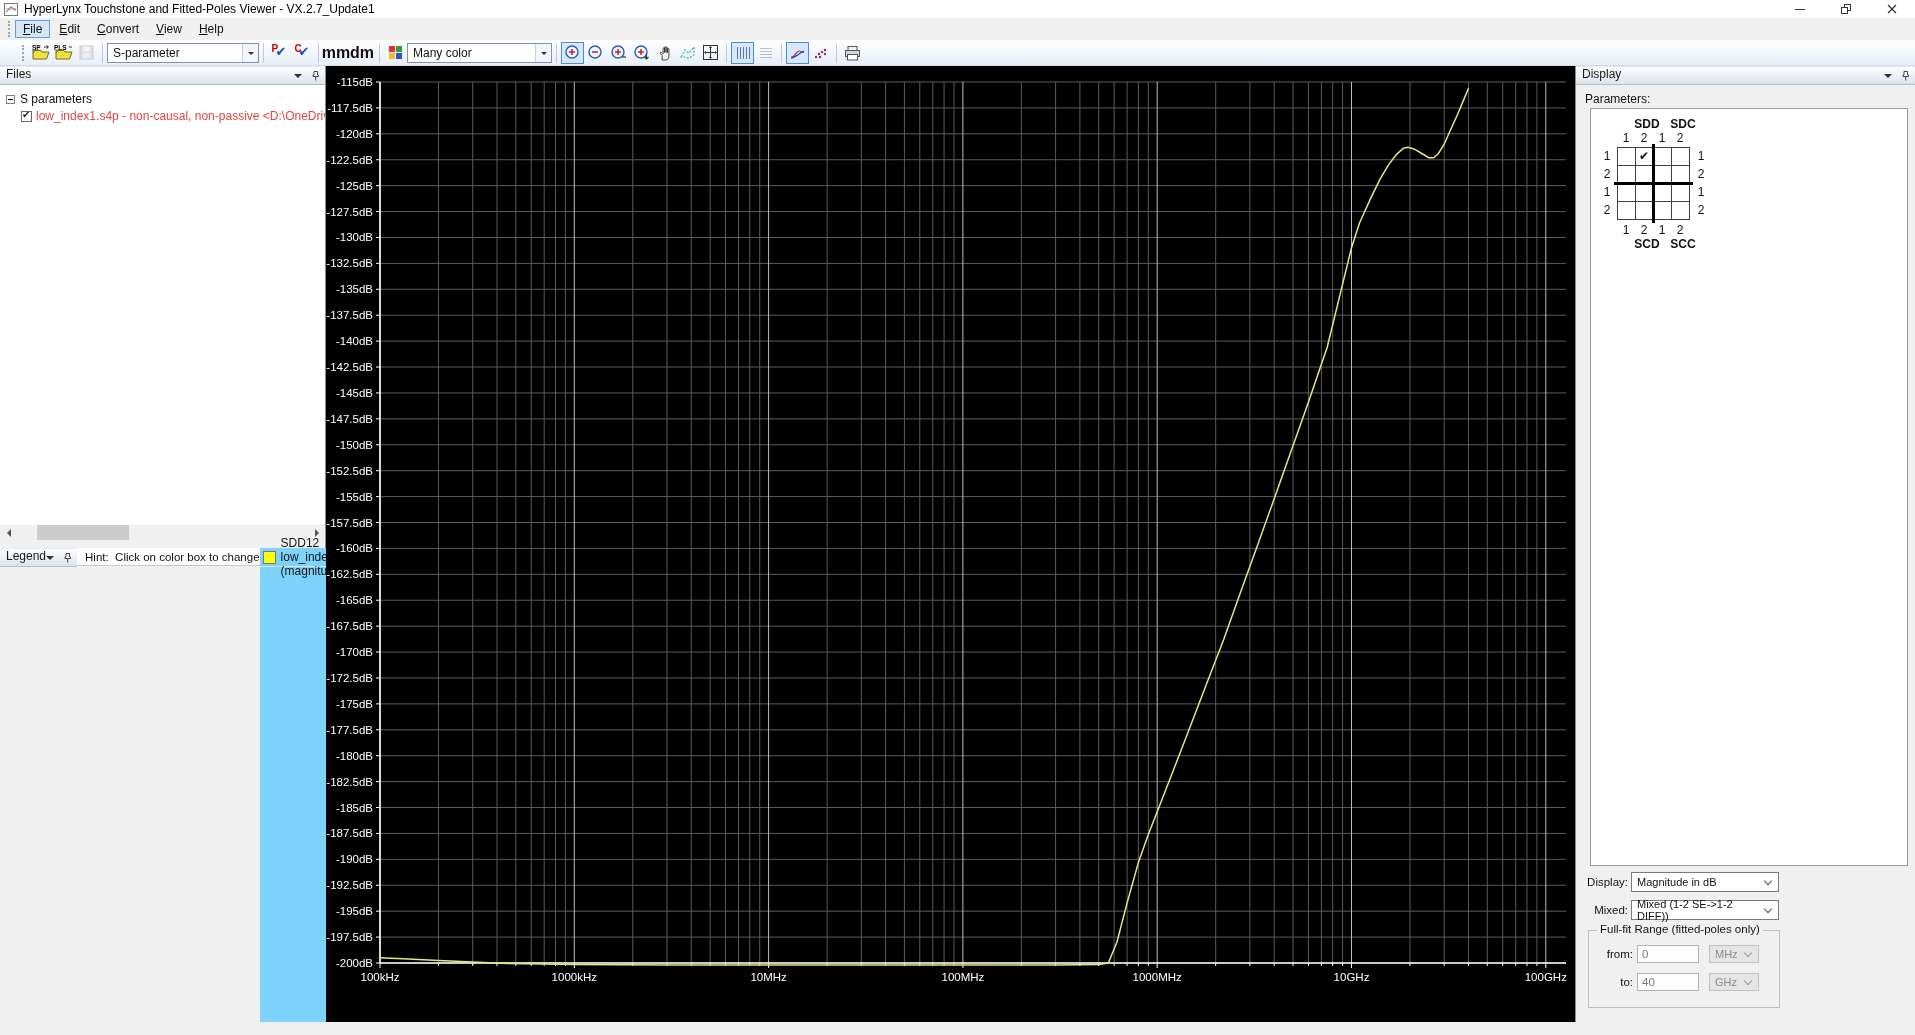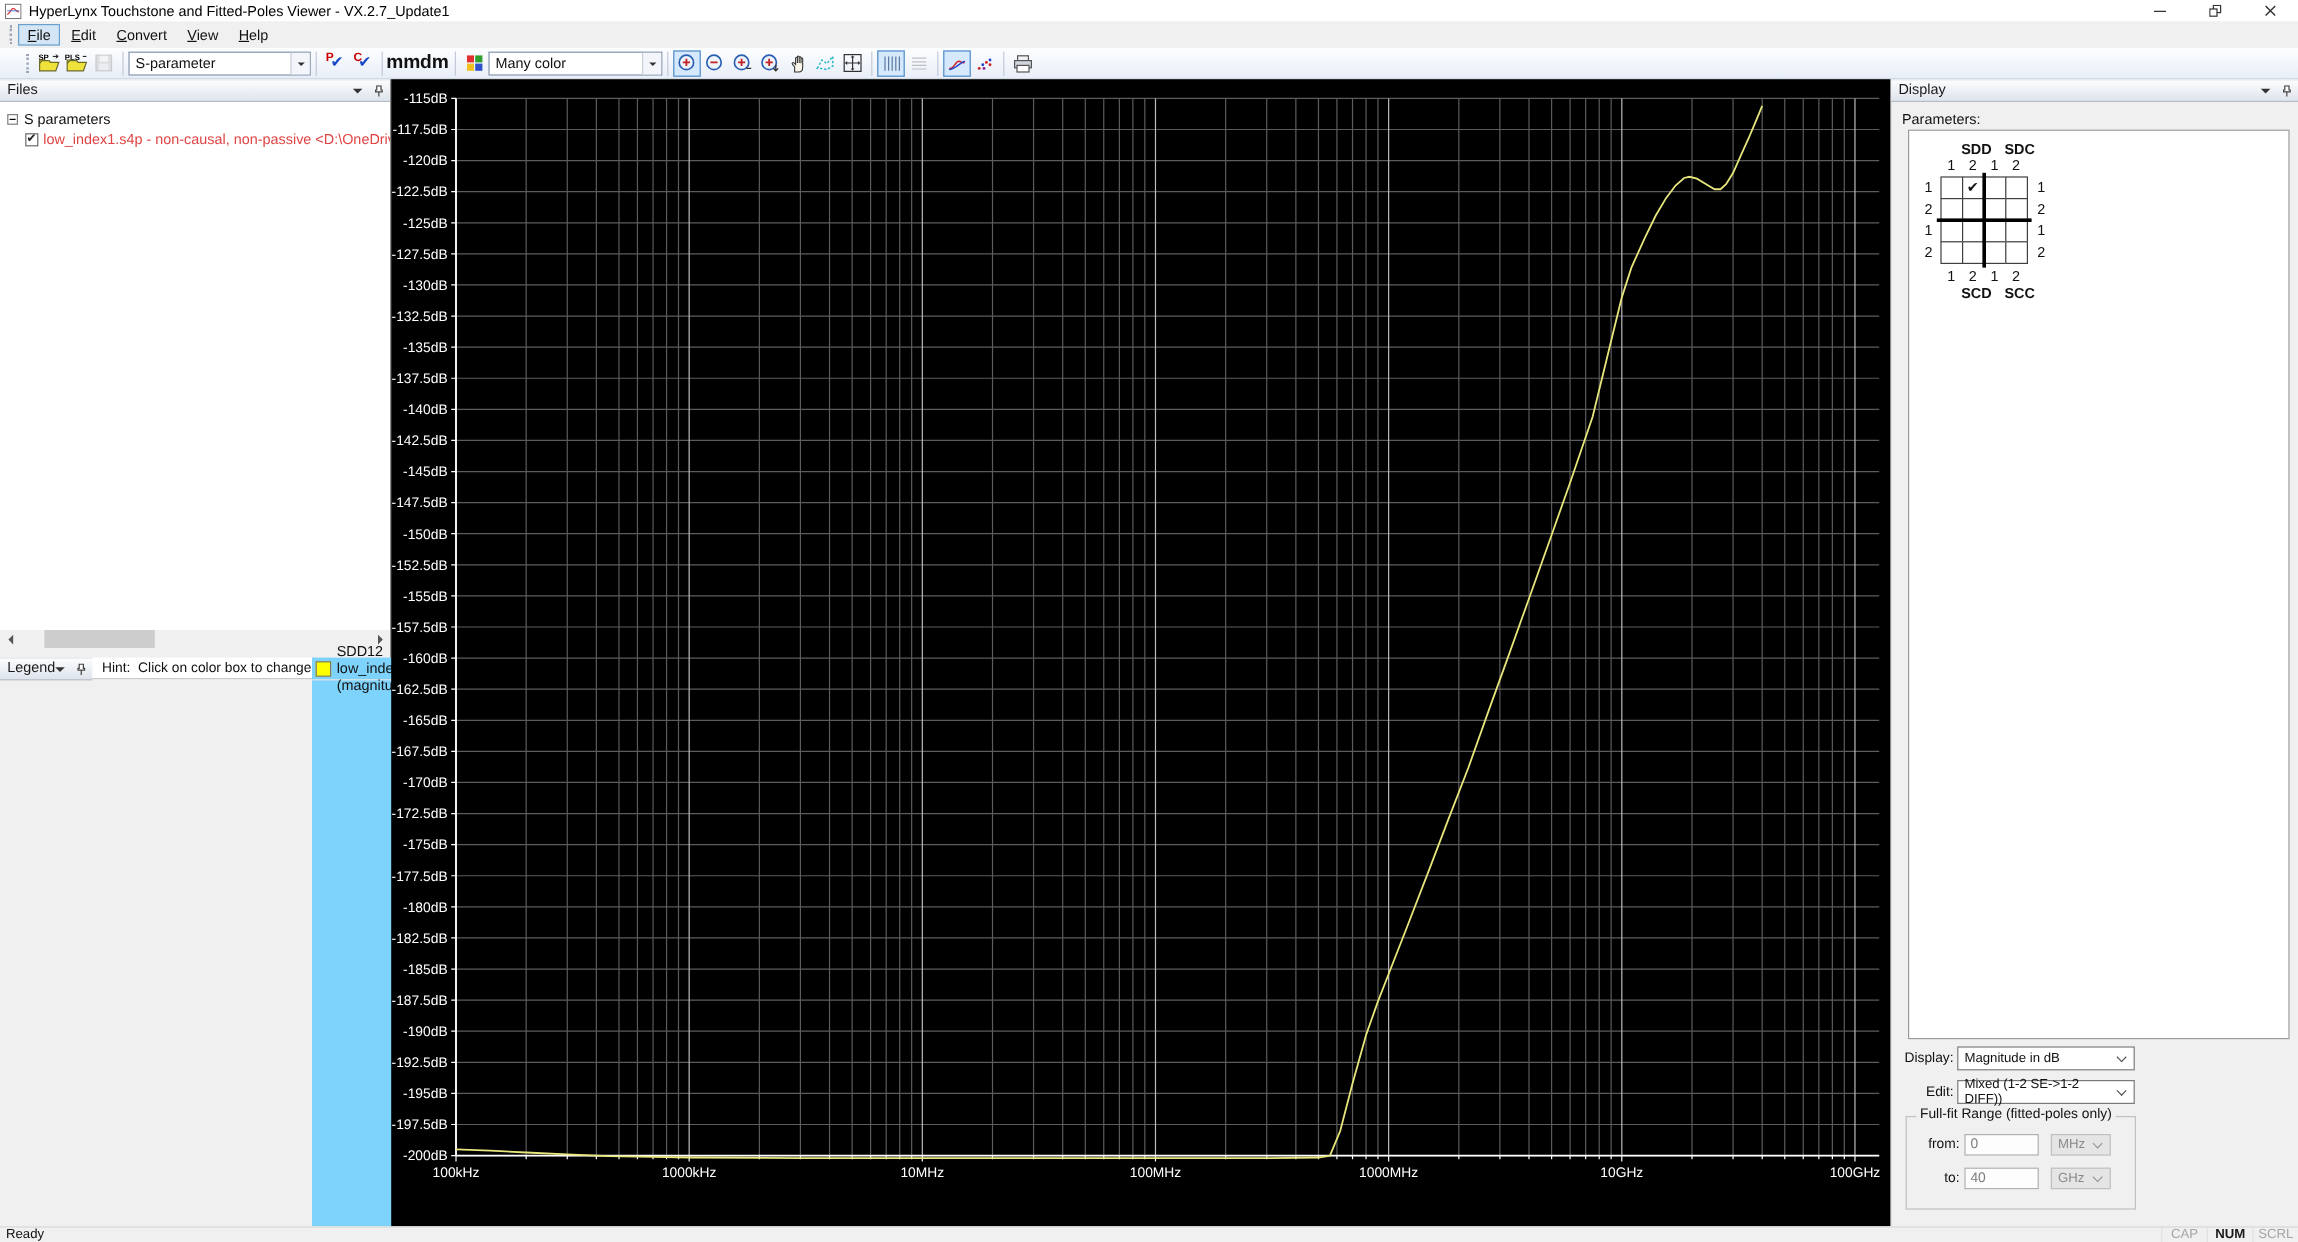--- a/index.html
+++ b/index.html
@@ -650,21 +650,21 @@
       </div>
 
       <div class="ctl-row" style="top:806px">
         <span class="ctl-label">Display:</span>
         <div class="combo">
           <span>Magnitude in dB</span>
           <span class="chev"></span>
         </div>
       </div>
       <div class="ctl-row" style="top:834px">
-        <span class="ctl-label">Edit:</span>
+        <span class="ctl-label">Mixed:</span>
         <div class="combo">
           <span>Mixed (1-2 SE-&gt;1-2 DIFF))</span>
           <span class="chev"></span>
         </div>
       </div>
 
       <div class="fullfit">
         <span class="ff-legend">Full-fit Range (fitted-poles only)</span>
         <div class="ff-row" style="top:14px">
           <span class="ff-label">from:</span>
@@ -679,21 +679,13 @@
           <span class="ff-input">40</span>
           <div class="combo disabled">
             <span>GHz</span>
             <span class="chev"></span>
           </div>
         </div>
       </div>
     </div>
   </div>
 
-  <div class="statusbar">
-    <span class="status-ready">Ready</span>
-    <div id="status-keys">
-        <div class="skey">CAP</div>
-        <div class="skey active">NUM</div>
-        <div class="skey">SCRL</div>
-      </div>
-  </div>
 </div>
 
 </body></html>

